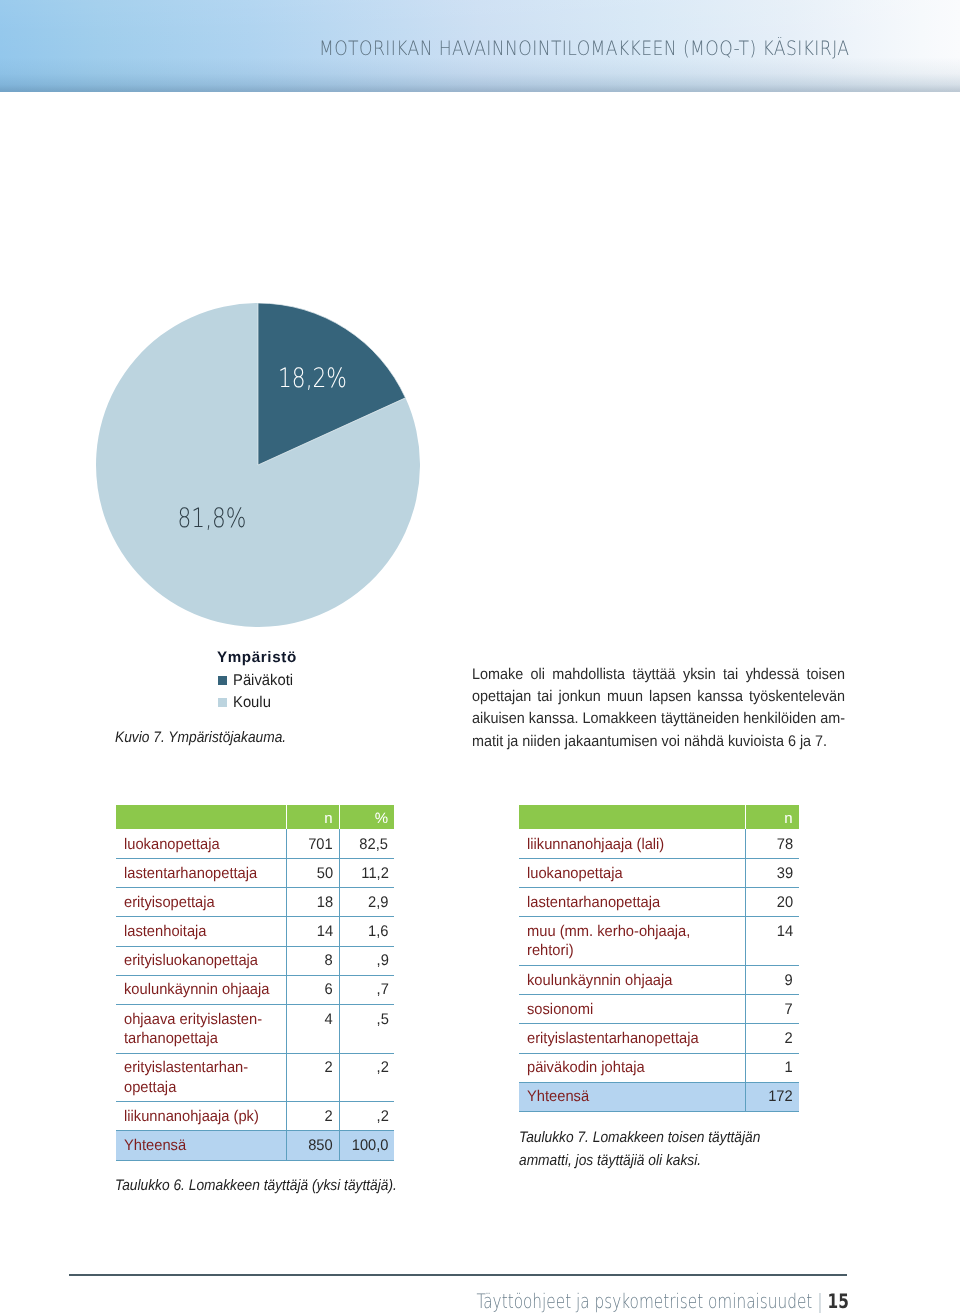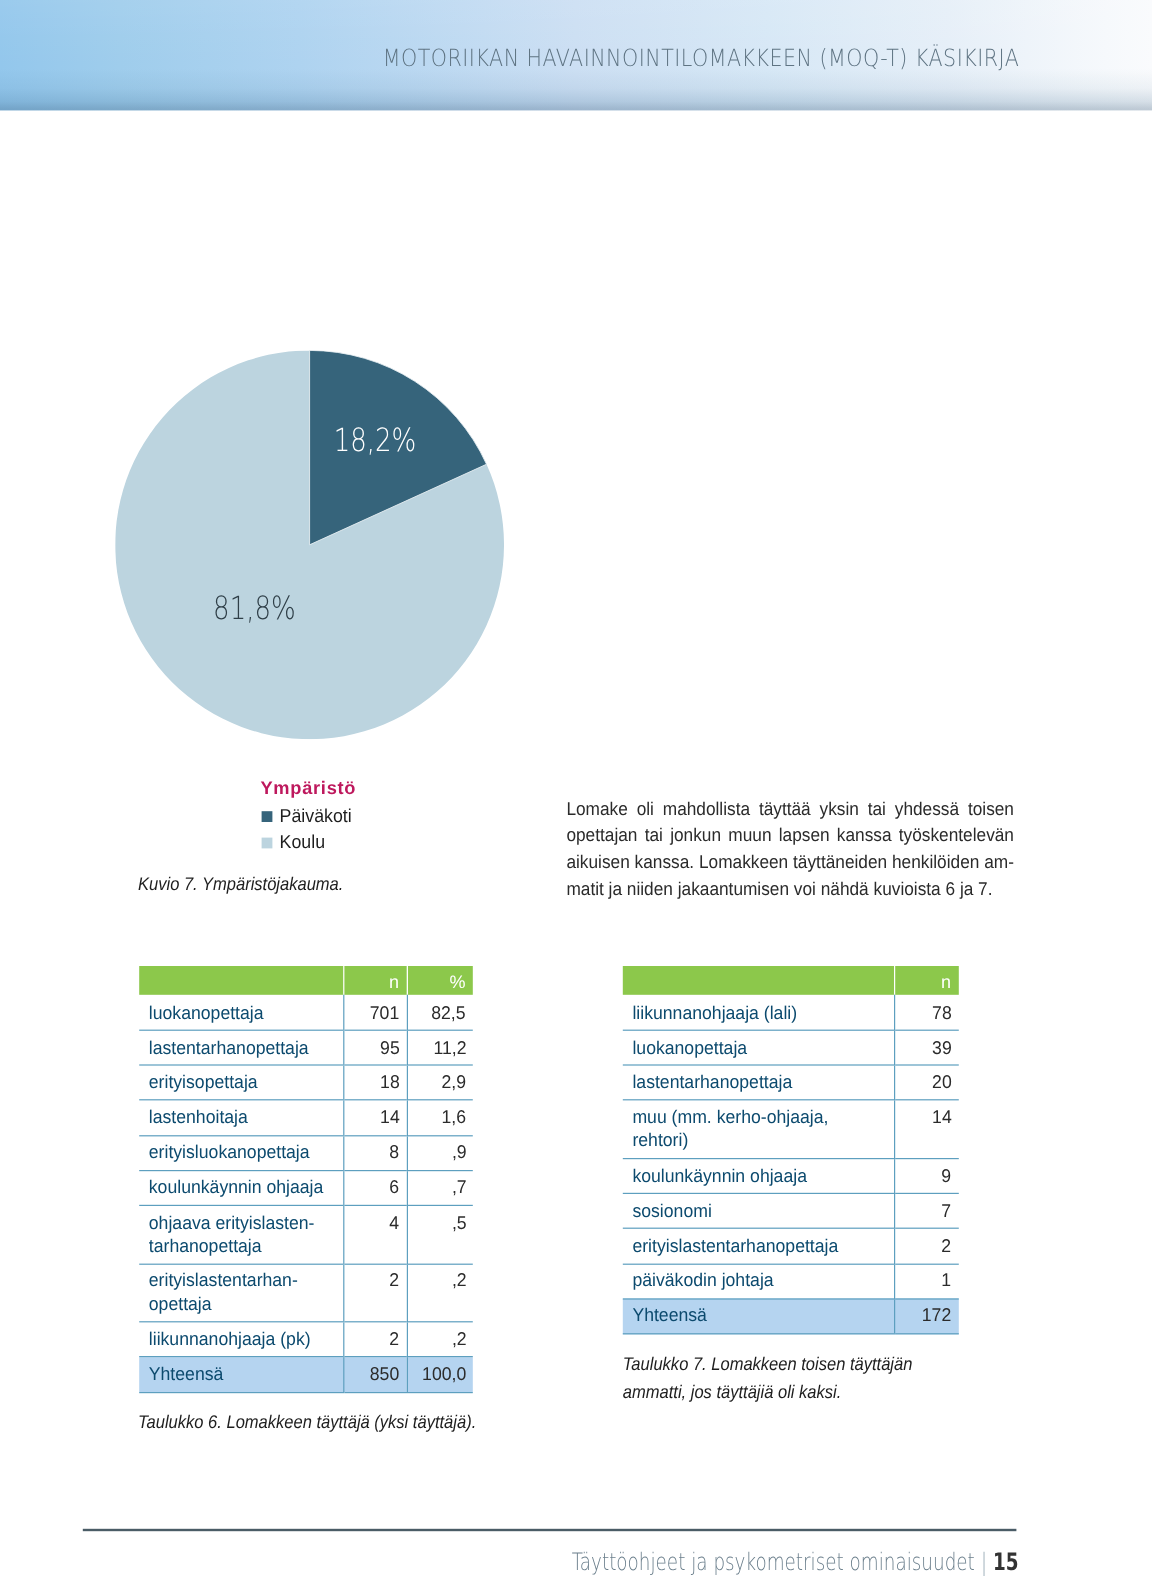--- a/index.html
+++ b/index.html
@@ -13,30 +13,30 @@
   .hdr{position:absolute;left:0;top:0;width:960px;height:92px;
        background:linear-gradient(to right,#93C7EC 0%,#9FCDEC 10.4%,#AED3F0 26%,#CCDFF3 50%,#D7E8F6 66.7%,#E6EFF8 82.3%,#F6F9FC 96%,#FAFBFD 100%);}
   .hdr-shade{position:absolute;left:0;top:0;width:960px;height:92px;
        background:linear-gradient(to bottom,rgba(255,255,255,0.07) 0%,rgba(255,255,255,0.02) 35%,rgba(255,255,255,0) 62%,
                   rgba(35,85,125,0.06) 80%,rgba(35,85,125,0.17) 92%,rgba(30,70,105,0.26) 98%,rgba(30,70,105,0.28) 100%);}
   .hdr-title{position:absolute;right:111px;top:39px;text-align:right;
        font-family:"DejaVu Sans",sans-serif;font-size:19.8px;letter-spacing:0.45px;color:#5F7483;font-weight:300;
        white-space:nowrap;line-height:20px;transform-origin:100% 0;transform:scaleX(0.869);}
 
   
-  .pie-wrap{position:absolute;left:96px;top:292px;width:324px;height:324px;}
+  .pie-wrap{position:absolute;left:96px;top:303px;width:324px;height:324px;}
   .pie-lbl{position:absolute;font-family:"DejaVu Sans",sans-serif;font-weight:300;font-size:26.6px;color:#fff;white-space:nowrap;line-height:1;transform-origin:50% 50%;}
   .pie-lbl2{position:absolute;font-family:"DejaVu Sans",sans-serif;font-weight:300;font-size:26.6px;color:#2F3F48;white-space:nowrap;line-height:1;transform-origin:50% 50%;}
   
   #pl0{left:0;top:0;transform:translate(216.5px,62.5px) translate(-50%,0) scaleX(0.815);}
   #pl1{left:0;top:0;transform:translate(116px,202.5px) translate(-50%,0) scaleX(0.815);}
 
   
   .legend{position:absolute;left:217px;top:649px;width:120px;height:70px;}
-  .legend-title{position:absolute;left:0;top:0;font-size:15.2px;font-weight:bold;color:#be185d;line-height:18px;letter-spacing:0.62px;}
+  .legend-title{position:absolute;left:0;top:0;font-size:15.2px;font-weight:bold;color:#0f172a;line-height:18px;letter-spacing:0.62px;}
   .legend-row{position:absolute;left:0;height:18px;width:120px;}
   #lrow0{top:22.5px;}
   #lrow1{top:44.7px;}
   .legend-sw{position:absolute;left:1px;top:4px;width:9px;height:9px;}
   .legend-lbl{position:absolute;left:16px;top:0;font-size:15.6px;color:#1E1E1E;line-height:18px;display:inline-block;transform-origin:0 50%;transform:scaleX(0.95);}
 
   
   .fig-cap{position:absolute;left:114.6px;top:727px;width:260px;font-style:italic;font-size:15.3px;color:#1E1E1E;line-height:22.5px;white-space:nowrap;transform-origin:0 0;transform:scaleX(0.9);}
 
   
@@ -47,21 +47,21 @@
   
   .tbl{position:absolute;border-collapse:collapse;table-layout:fixed;}
   .tbl td,.tbl th{padding:0;vertical-align:top;font-weight:normal;}
   .thead-cell{background:#8CC84B;color:#fff;height:23.5px;font-size:15px;font-weight:bold;
               text-align:right;padding:0 6px 0 0 !important;vertical-align:middle !important;line-height:normal;
               border-left:1.6px solid #fff;}
   .thead-cell.blank{background:#8CC84B;border-left:none;}
   .thead-cell span{position:relative;top:2px;display:inline-block;}
   .rowline{border-top:1.4px solid #5D9FBF;}
   .tbl tbody tr:first-child td{border-top:none;padding-top:6px !important;}
-  .cell-lbl{font-size:15.4px;color:#0c4a6e;padding:4.6px 4px 4.2px 7.7px !important;line-height:19.4px;}
+  .cell-lbl{font-size:15.4px;color:#7f1d1d;padding:4.6px 4px 4.2px 7.7px !important;line-height:19.4px;}
   .cell-num{font-size:15.4px;color:#2B2B2B;padding:4.6px 5.6px 4.2px 2px !important;text-align:right;line-height:19.4px;}
   .cell-lbl .cw{display:inline-block;transform-origin:0 50%;transform:scaleX(0.955);}
   .cell-num .cw{display:inline-block;transform-origin:100% 50%;transform:scaleX(0.955);}
   .total-row td{background:#B5D4F0;border-bottom:1.4px solid #5D9FBF;}
   .vline{border-left:1.4px solid #5D9FBF;margin-left:20px;}
   .tbl-cap{position:absolute;font-style:italic;font-size:15.3px;color:#1E1E1E;line-height:22.5px;
            transform-origin:0 0;transform:scaleX(0.9);}
 
   #tbl6{left:116px;top:805px;width:278px;}
   #cap6{left:114.8px;top:1175px;width:340px;}
@@ -124,21 +124,21 @@
       </tr>
     </thead>
     <tbody id="tbl6-body">
         <tr>
           <td class="cell-lbl rowline"><span class="cw">luokanopettaja</span></td>
           <td class="cell-num rowline vline"><span class="cw">701</span></td>
           <td class="cell-num rowline vline"><span class="cw">82,5</span></td>
         </tr>
         <tr>
           <td class="cell-lbl rowline"><span class="cw">lastentarhanopettaja</span></td>
-          <td class="cell-num rowline vline"><span class="cw">95</span></td>
+          <td class="cell-num rowline vline"><span class="cw">50</span></td>
           <td class="cell-num rowline vline"><span class="cw">11,2</span></td>
         </tr>
         <tr>
           <td class="cell-lbl rowline"><span class="cw">erityisopettaja</span></td>
           <td class="cell-num rowline vline"><span class="cw">18</span></td>
           <td class="cell-num rowline vline"><span class="cw">2,9</span></td>
         </tr>
         <tr>
           <td class="cell-lbl rowline"><span class="cw">lastenhoitaja</span></td>
           <td class="cell-num rowline vline"><span class="cw">14</span></td>

